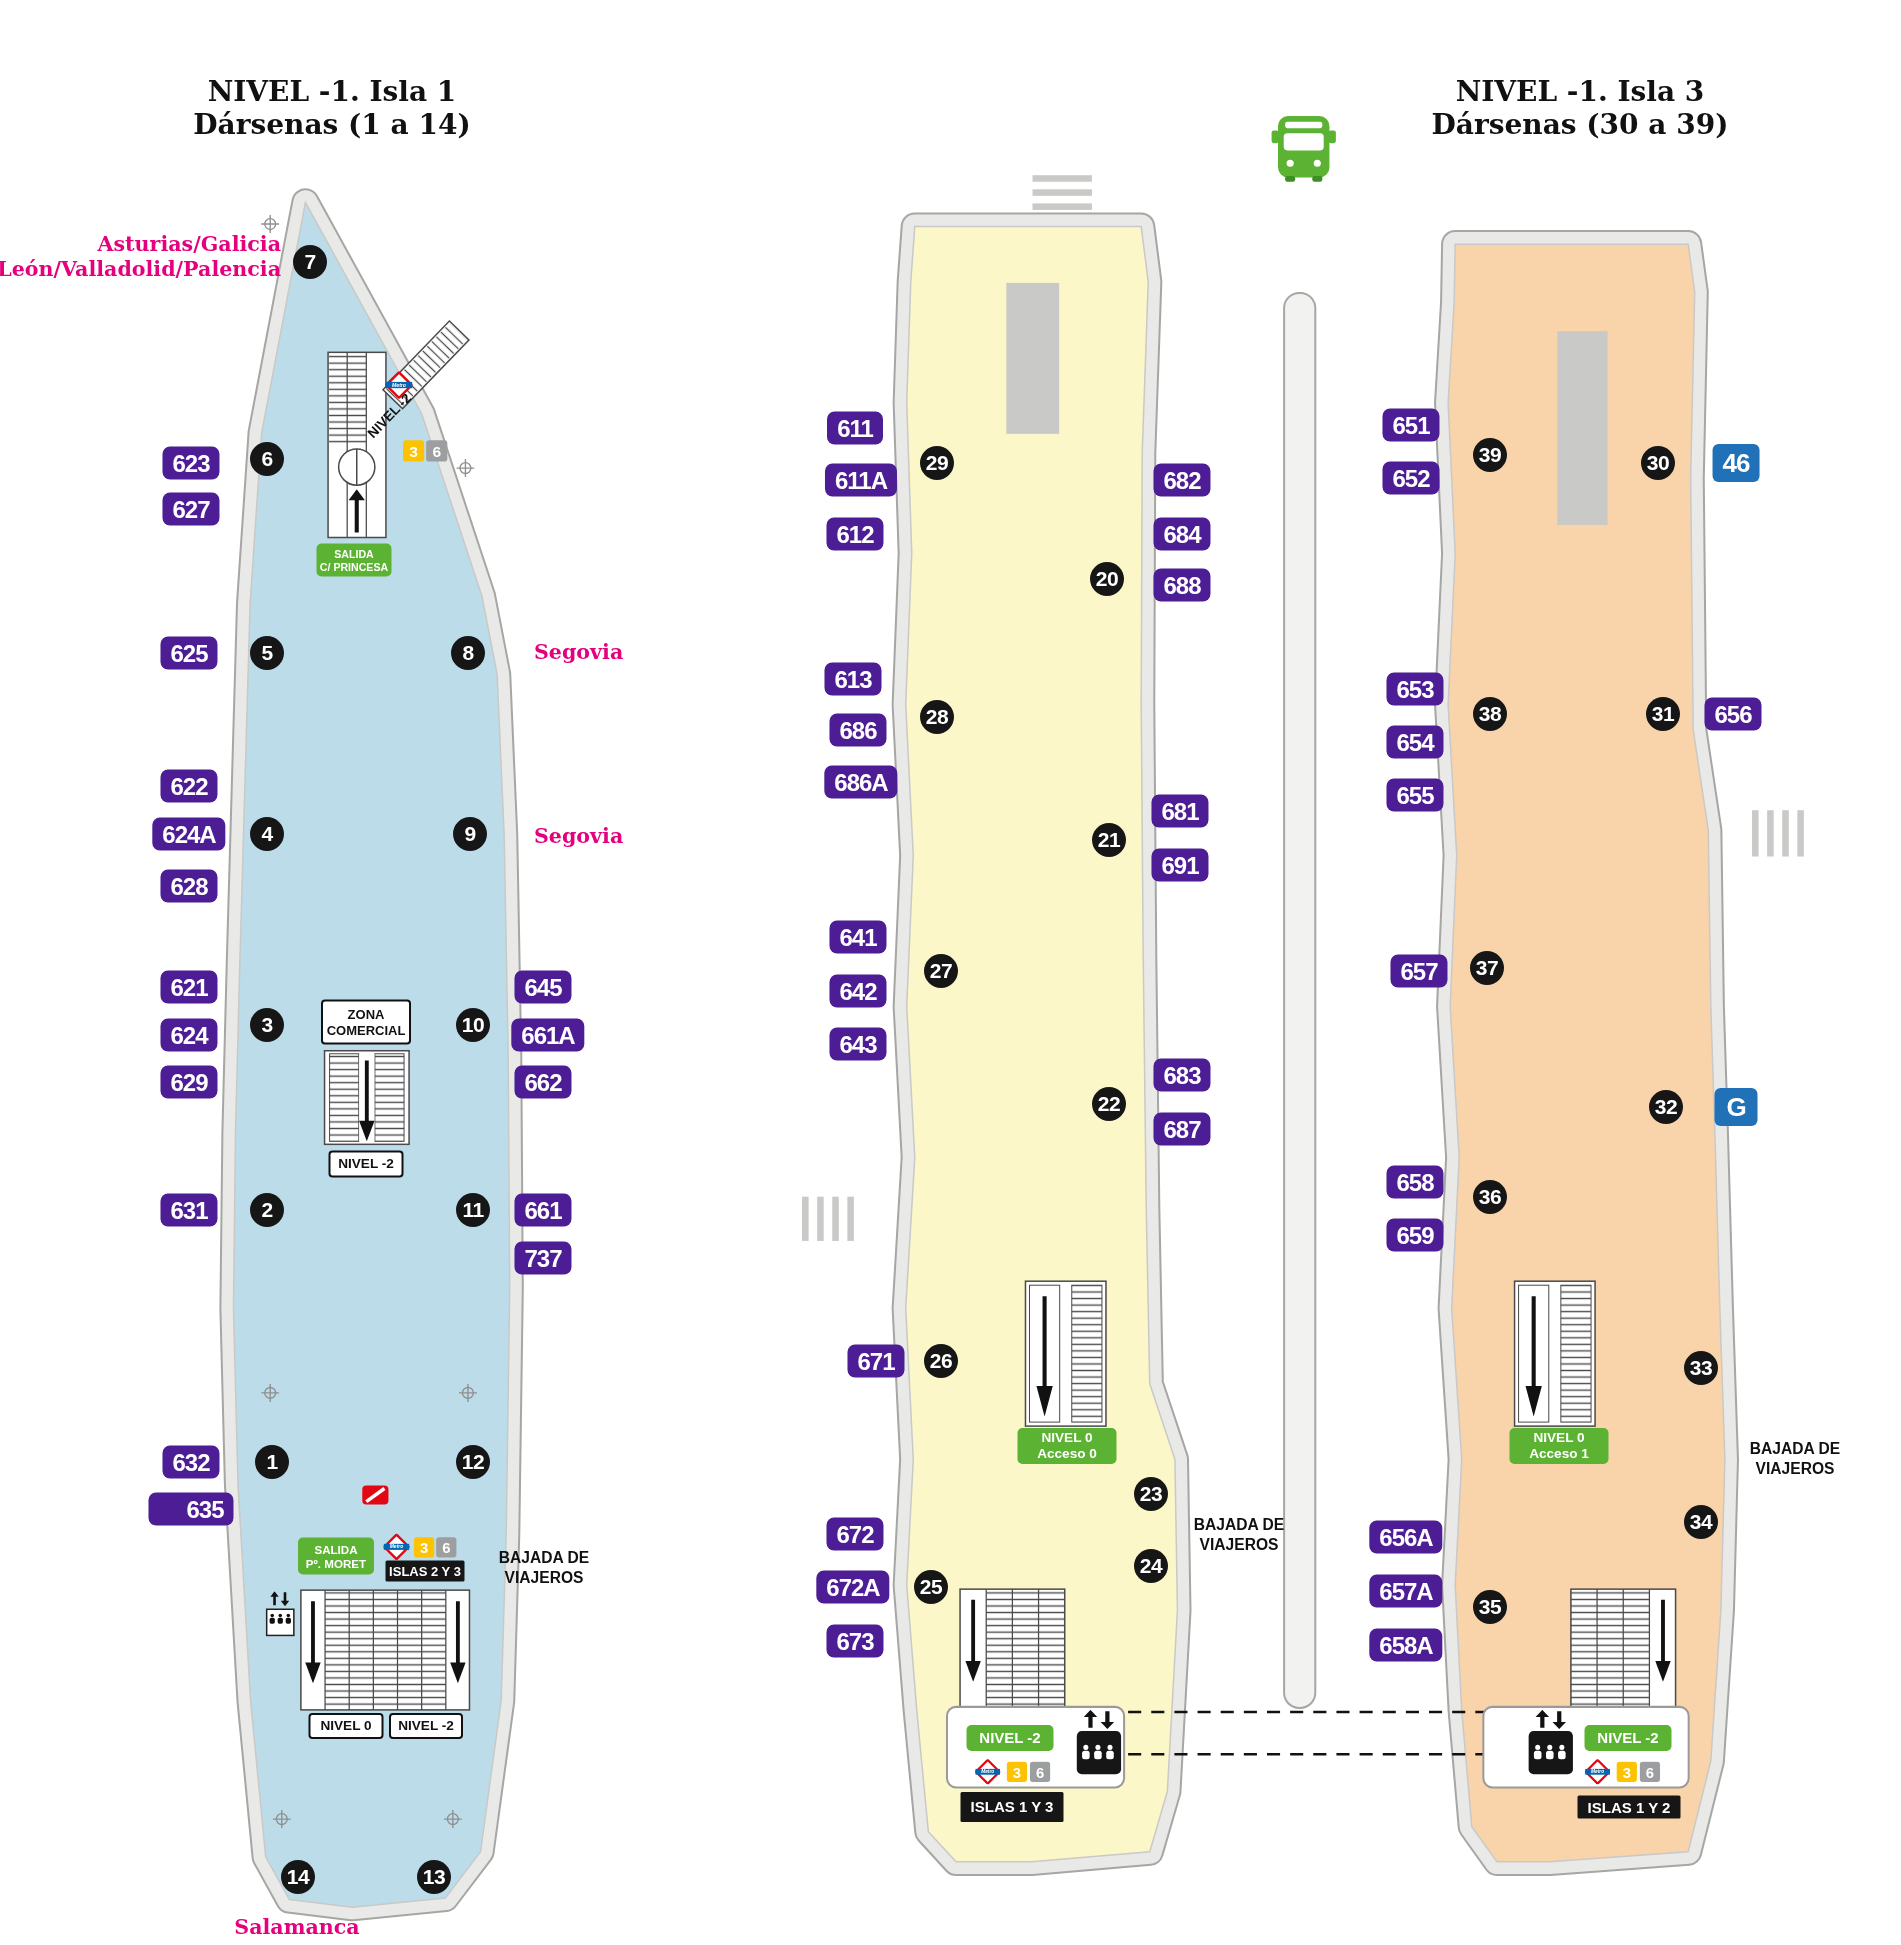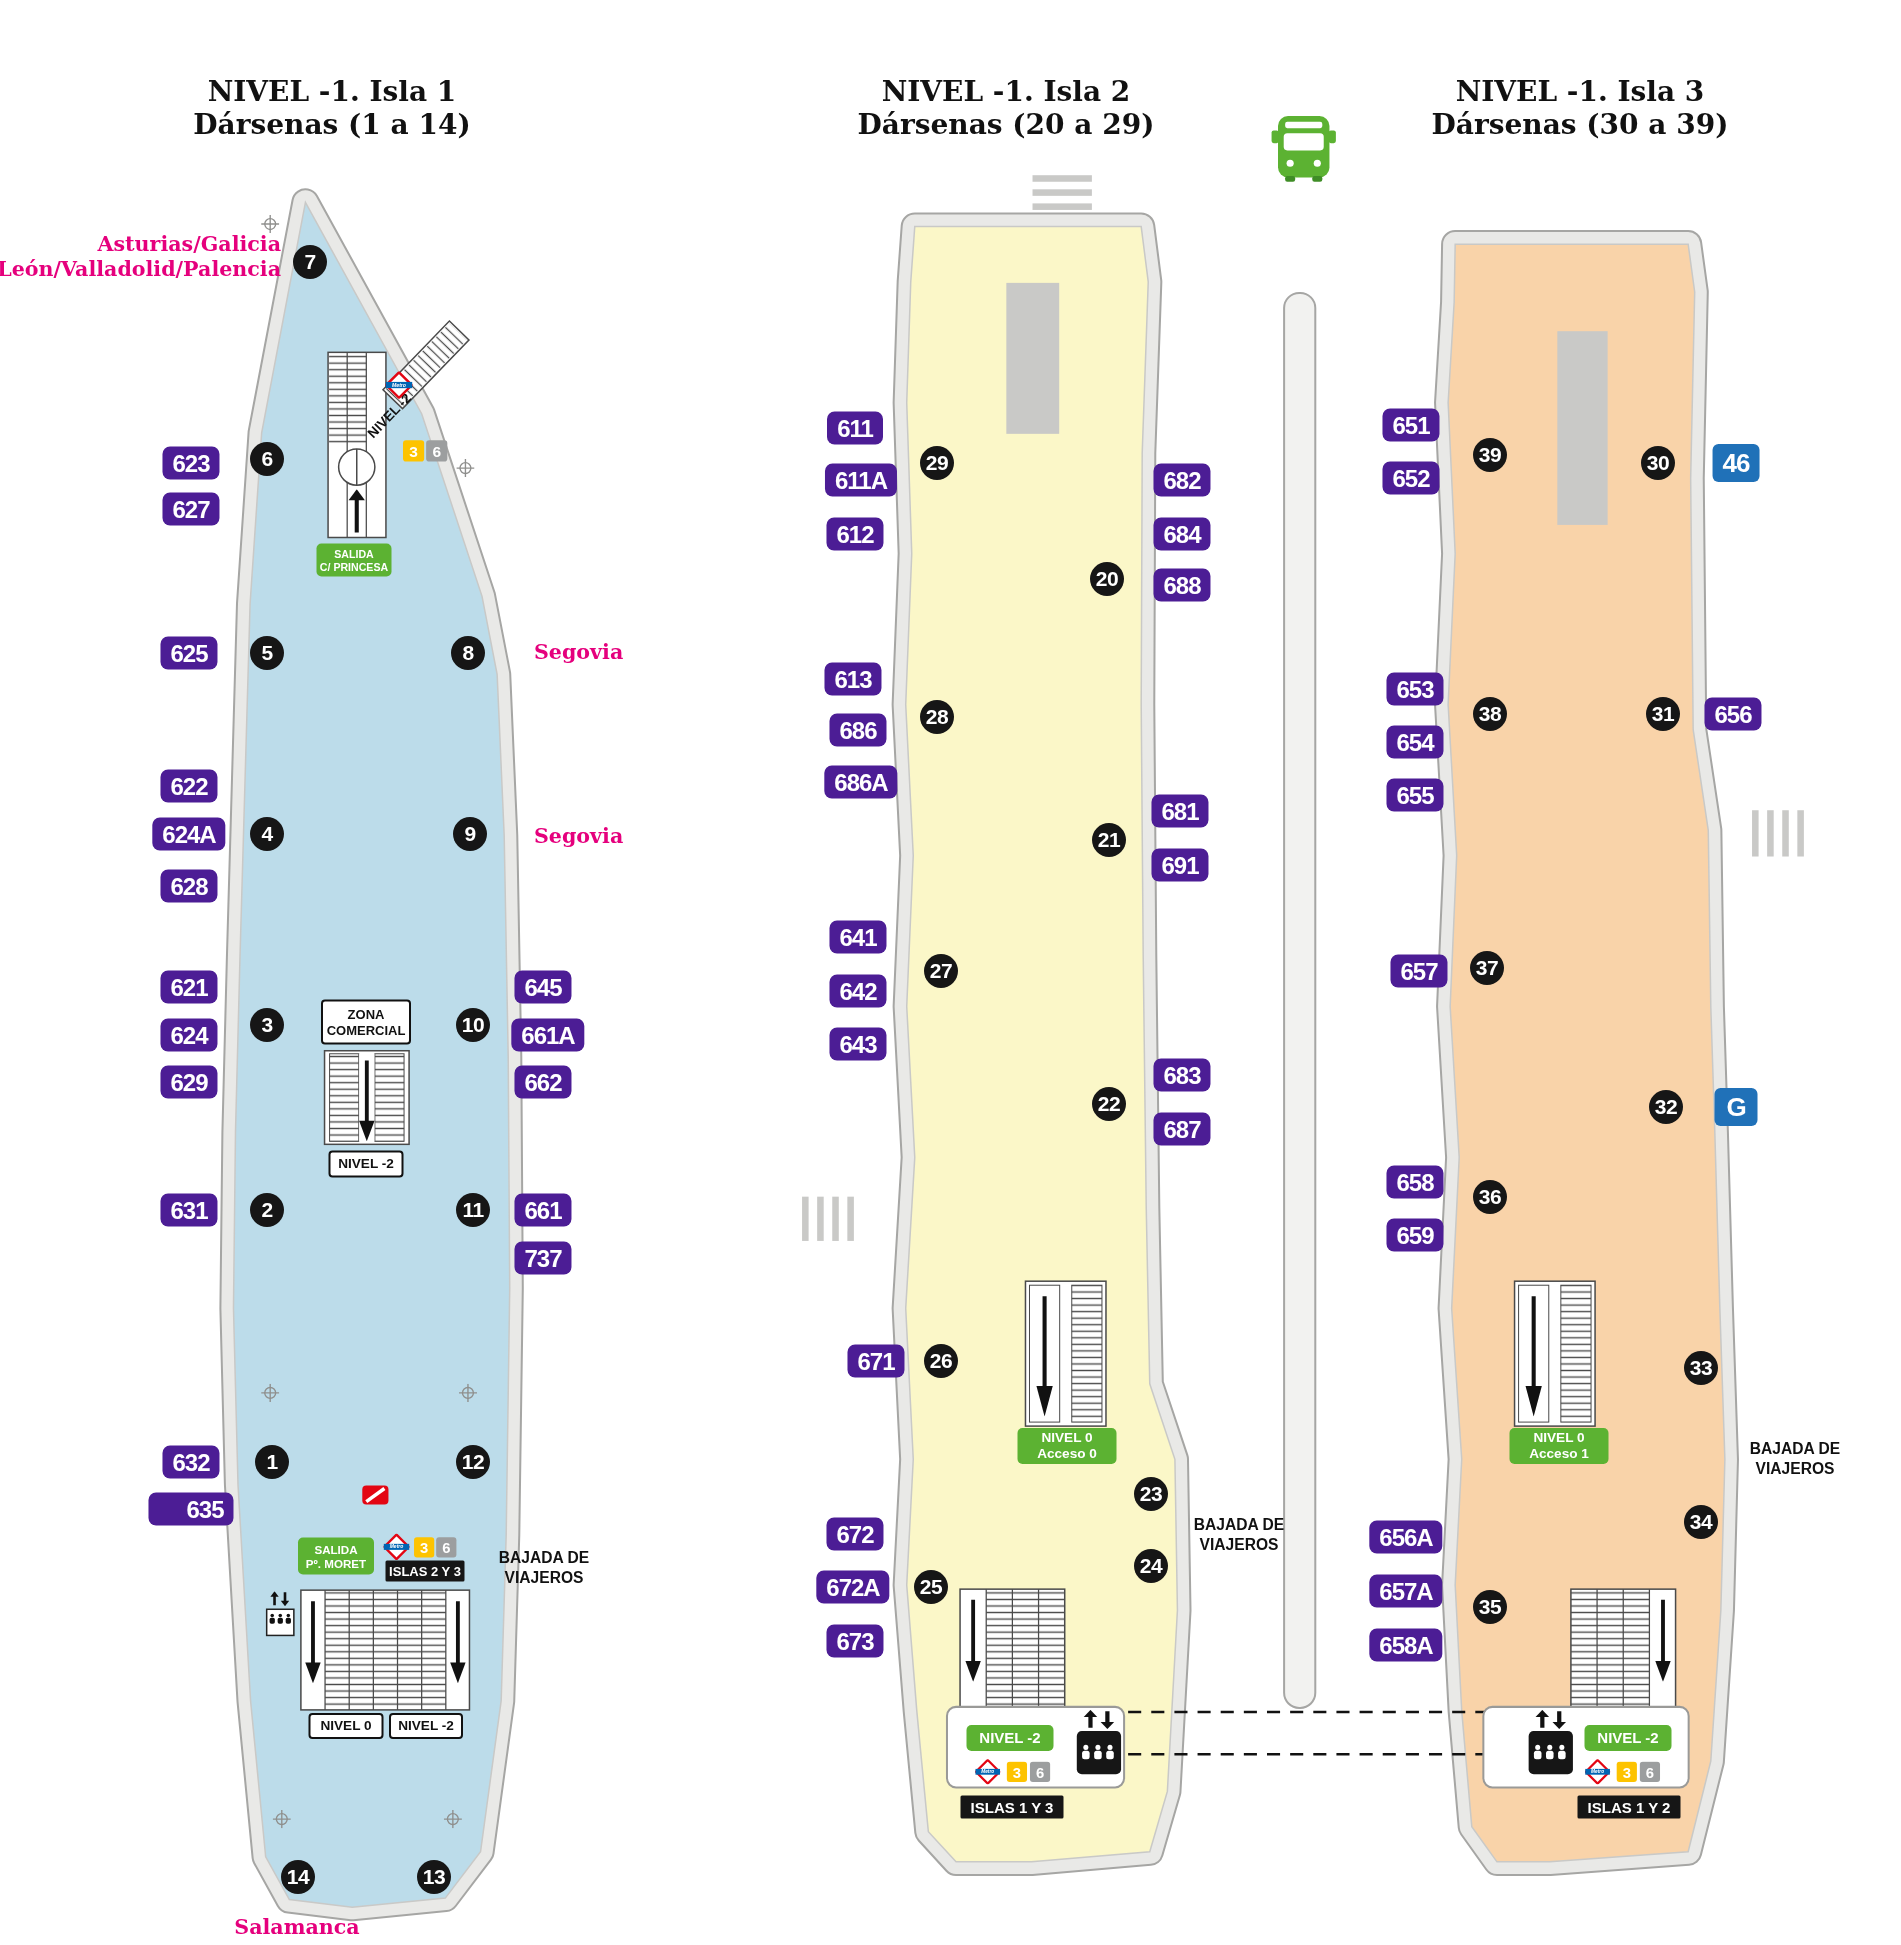--- a/index.html
+++ b/index.html
@@ -262,24 +262,20 @@
     <use href="#sym-line6" x="3258" y="3500" width="42" height="42"></use>
   </g>
 
   <use href="#sym-bus" x="2520" y="222" width="142" height="142"></use>
 </svg>
 
 <div id="overlay">
       <div class="ititle" style="left: 332px; top: 75px;">
         <div class="t1">NIVEL -1. Isla 1</div>
         <div class="t2">Dársenas (1 a 14)</div>
-      </div>
-      <div class="ititle" style="left: 1006px; top: 75px;">
-        <div class="t1">NIVEL -1. Isla 2</div>
-        <div class="t2">Dársenas (20 a 29)</div>
       </div>
       <div class="ititle" style="left: 1580px; top: 75px;">
         <div class="t1">NIVEL -1. Isla 3</div>
         <div class="t2">Dársenas (30 a 39)</div>
       </div>
       <div class="dest dest-right" style="right: 1621px; top: 232px;">
         <div class="dline">Asturias/Galicia</div>
         <div class="dline">León/Valladolid/Palencia</div>
       </div>
       <div class="dest dest-left" style="left: 534px; top: 640px;">
@@ -407,21 +403,21 @@
       </div>
       <div class="box green" style="left: 1010px; top: 1738px; width: 87px; height: 26px; font-size: 15px;">
         <div class="bline">NIVEL -2</div>
       </div>
       <div class="box green" style="left: 1628px; top: 1738px; width: 87px; height: 26px; font-size: 15px;">
         <div class="bline">NIVEL -2</div>
       </div>
       <div class="box black" style="left: 425px; top: 1571px; width: 79px; height: 21px; font-size: 13px;">
         <div class="bline">ISLAS 2 Y 3</div>
       </div>
-      <div class="box black" style="left: 1012px; top: 1807px; width: 103px; height: 23px; font-size: 15px;">
+      <div class="box black" style="left: 1012px; top: 1807px; width: 103px; height: 30px; font-size: 15px;">
         <div class="bline">ISLAS 1 Y 3</div>
       </div>
       <div class="box black" style="left: 1629px; top: 1807px; width: 103px; height: 23px; font-size: 15px;">
         <div class="bline">ISLAS 1 Y 2</div>
       </div>
       <div class="note" style="left: 544px; top: 1568px;">
         <div class="nline">BAJADA DE</div>
         <div class="nline">VIAJEROS</div>
       </div>
       <div class="note" style="left: 1239px; top: 1535px;">

